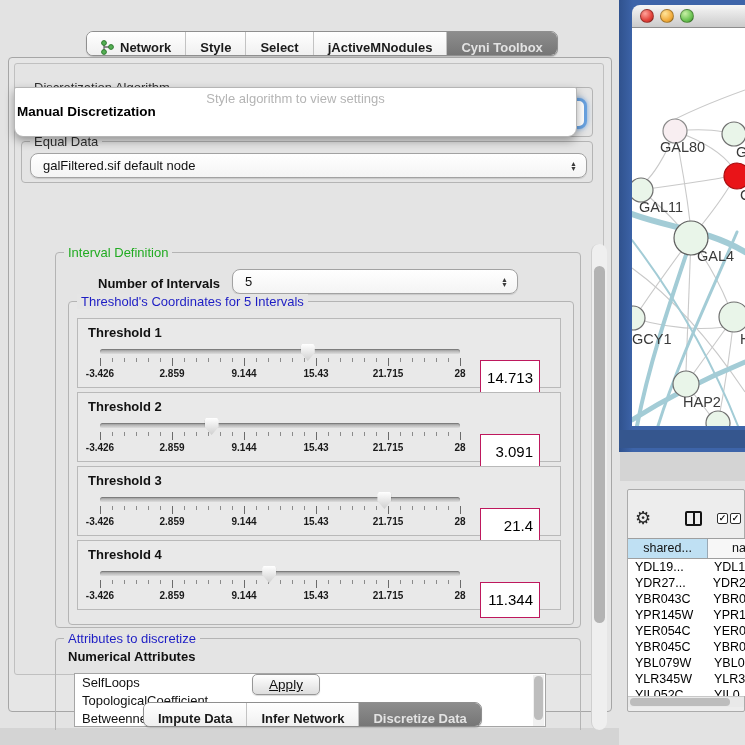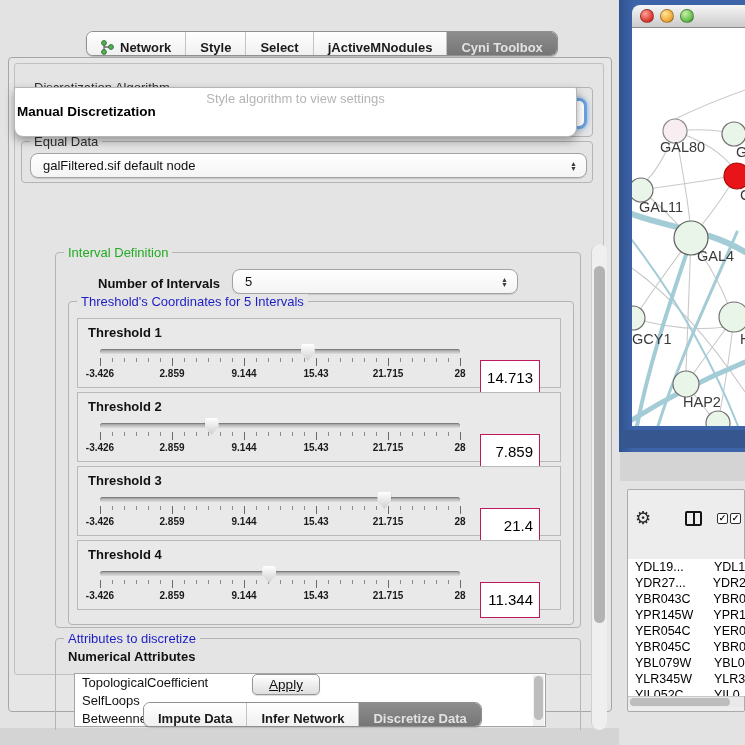--- a/index.html
+++ b/index.html
@@ -281,21 +281,21 @@
                   <div class="tick minor" style="left: 358px;"></div>
                   <div class="tick minor" style="left: 370px;"></div>
                   <div class="tick major" style="left: 382px;"></div>
                   <div class="tlabel" style="left: 22px;">-3.426</div>
                   <div class="tlabel" style="left: 94px;">2.859</div>
                   <div class="tlabel" style="left: 166px;">9.144</div>
                   <div class="tlabel" style="left: 238px;">15.43</div>
                   <div class="tlabel" style="left: 310px;">21.715</div>
                   <div class="tlabel" style="left: 382px;">28</div>
                   <div class="thumb" style="left: 126.599px;"></div>
-                  <div class="vbox">7.859</div>
+                  <div class="vbox">3.091</div>
                 </div>
                 <div class="thr-box" style="top: 164px;">
                   <div class="thr-title">Threshold 3</div>
                   <div class="track"></div>
                   <div class="tick major" style="left: 22px;"></div>
                   <div class="tick minor" style="left: 34px;"></div>
                   <div class="tick minor" style="left: 46px;"></div>
                   <div class="tick minor" style="left: 58px;"></div>
                   <div class="tick minor" style="left: 70px;"></div>
                   <div class="tick minor" style="left: 82px;"></div>
@@ -378,22 +378,22 @@
                 </div>
               </div>
           </div>
         </div>
 
         <div class="group" style="left:30px; top:394px; width:526px; height:96px;">
           <span class="group-title t-blue">Attributes to discretize</span>
           <span class="abs" style="left:12px; top:10px; font-size:13px; font-weight:bold; color:#111;">Numerical Attributes</span>
           <div id="attr-list">
             <div id="attr-items">
+                <div class="attr-item">SelfLoops</div>
                 <div class="attr-item">TopologicalCoefficient</div>
-                <div class="attr-item">SelfLoops</div>
                 <div class="attr-item">BetweennessCentrality</div>
               </div>
             <div id="attr-sb">
               <div id="attr-thumb"></div>
             </div>
           </div>
         </div>
       </div>
 
       <div class="abs" id="v-scroll">
@@ -473,20 +473,24 @@
       </svg>
   </div>
 
   <div class="abs" id="tp-area">
     <div class="abs" id="tp-box">
       <div class="abs" style="left:7px; top:19px;"><span class="gear">⚙</span></div>
       <div class="abs colsicon" style="left:57px; top:21px;"></div>
       <div class="abs cbx" style="left:89px; top:23px;">✓</div>
       <div class="abs cbx" style="left:102px; top:23px;">✓</div>
 
+      <div id="tp-header">
+        <div class="hcell1">shared...</div>
+        <div class="hcell2">na</div>
+      </div>
       <div id="tp-rows">
           <div class="trow">
             <div class="c1">YDL19...</div>
             <div class="c2">YDL1</div>
           </div>
           <div class="trow">
             <div class="c1">YDR27...</div>
             <div class="c2">YDR2</div>
           </div>
           <div class="trow">

